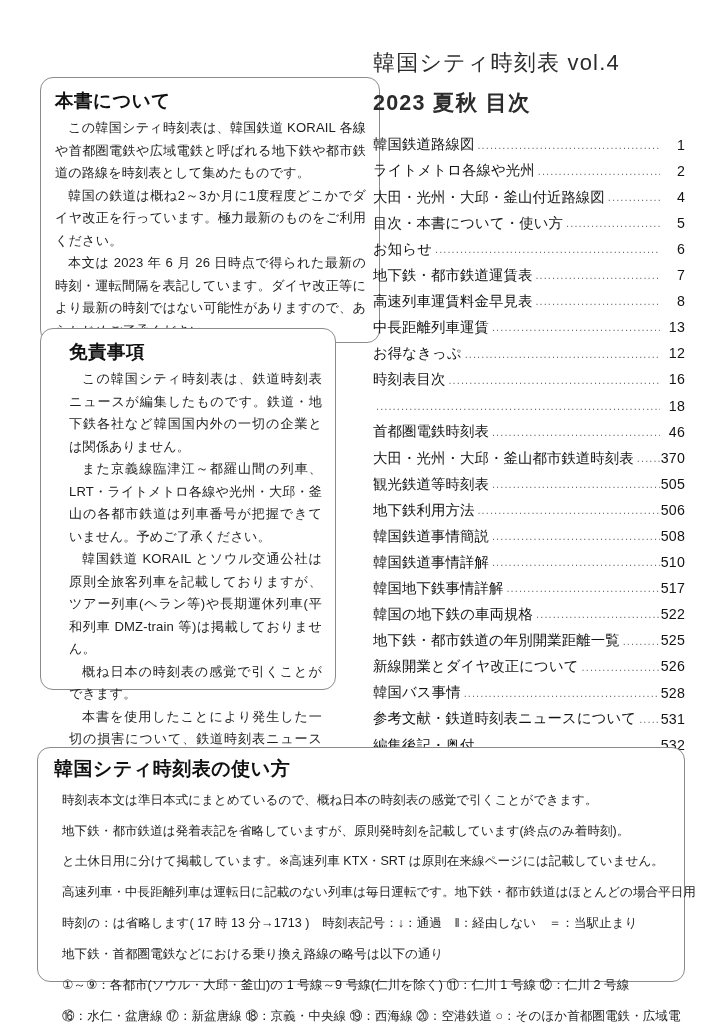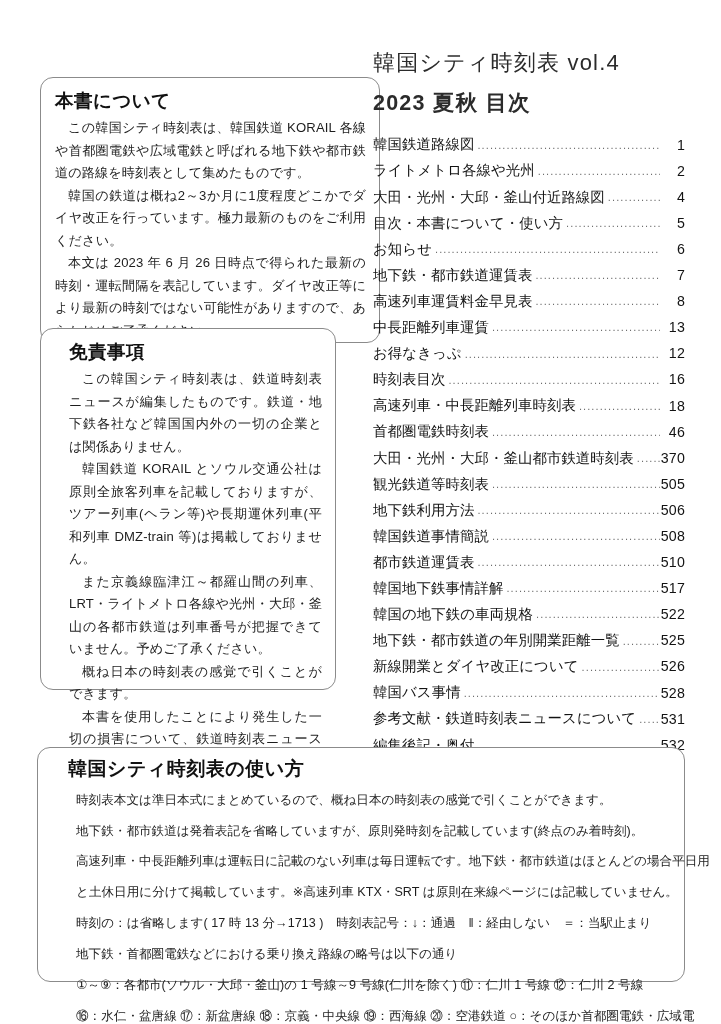--- a/index.html
+++ b/index.html
@@ -64,21 +64,21 @@
     height: 362px;
     padding: 11px 13px 10px 28px;
   }
 
   
   #panel-usage {
     left: 37px;
     top: 747px;
     width: 648px;
     height: 235px;
-    padding: 9px 14px 8px 30px;
+    padding: 9px 14px 8px 16px;
   }
   #panel-usage .panel-title {
     font-size: 19px;
     margin-bottom: 7px;
   }
   .usage-line {
     font-size: 12.55px;
     line-height: 1.82;
     margin: 8px;
     letter-spacing: .05px;
@@ -157,22 +157,22 @@
 <section class="panel" id="panel-about">
   <h2 class="panel-title">本書について</h2>
   <p class="para indent">この韓国シティ時刻表は、韓国鉄道 KORAIL 各線や首都圏電鉄や広域電鉄と呼ばれる地下鉄や都市鉄道の路線を時刻表として集めたものです。</p>
   <p class="para indent">韓国の鉄道は概ね2～3か月に1度程度どこかでダイヤ改正を行っています。極力最新のものをご利用ください。</p>
   <p class="para indent">本文は 2023 年 6 月 26 日時点で得られた最新の時刻・運転間隔を表記しています。ダイヤ改正等により最新の時刻ではない可能性がありますので、あらかじめご了承ください。</p>
 </section>
 
 <section class="panel" id="panel-disclaimer">
   <h2 class="panel-title">免責事項</h2>
   <p class="para indent">この韓国シティ時刻表は、鉄道時刻表ニュースが編集したものです。鉄道・地下鉄各社など韓国国内外の一切の企業とは関係ありません。</p>
+  <p class="para indent">また京義線臨津江～都羅山間の列車、LRT・ライトメトロ各線や光州・大邱・釜山の各都市鉄道は列車番号が把握できていません。予めご了承ください。</p>
   <p class="para indent">韓国鉄道 KORAIL とソウル交通公社は原則全旅客列車を記載しておりますが、ツアー列車(ヘラン等)や長期運休列車(平和列車 DMZ-train 等)は掲載しておりません。</p>
-  <p class="para indent">また京義線臨津江～都羅山間の列車、LRT・ライトメトロ各線や光州・大邱・釜山の各都市鉄道は列車番号が把握できていません。予めご了承ください。</p>
   <p class="para indent">概ね日本の時刻表の感覚で引くことができます。</p>
   <p class="para indent">本書を使用したことにより発生した一切の損害について、鉄道時刻表ニュースは責任を有しません。</p>
 </section>
 
 <div id="right-col">
   <h1 id="doc-title">韓国シティ時刻表  vol.4</h1>
   <h2 id="doc-subtitle">2023 夏秋  目次</h2>
   <ul id="toc-list">
       <li class="toc-row">
         <span class="toc-label">韓国鉄道路線図</span>
@@ -218,21 +218,20 @@
         <span class="toc-label">お得なきっぷ</span>
         <span class="toc-dots">...................................................................................................</span>
         <span class="toc-page">12</span>
       </li>
       <li class="toc-row">
         <span class="toc-label">時刻表目次</span>
         <span class="toc-dots">...................................................................................................</span>
         <span class="toc-page">16</span>
       </li>
       <li class="toc-row">
-        <span class="toc-label">高速列車・中長距離列車時刻表</span>
         <span class="toc-dots">...................................................................................................</span>
         <span class="toc-page">18</span>
       </li>
       <li class="toc-row">
         <span class="toc-label">首都圏電鉄時刻表</span>
         <span class="toc-dots">...................................................................................................</span>
         <span class="toc-page">46</span>
       </li>
       <li class="toc-row">
         <span class="toc-label">大田・光州・大邱・釜山都市鉄道時刻表</span>
@@ -248,21 +247,21 @@
         <span class="toc-label">地下鉄利用方法</span>
         <span class="toc-dots">...................................................................................................</span>
         <span class="toc-page">506</span>
       </li>
       <li class="toc-row">
         <span class="toc-label">韓国鉄道事情簡説</span>
         <span class="toc-dots">...................................................................................................</span>
         <span class="toc-page">508</span>
       </li>
       <li class="toc-row">
-        <span class="toc-label">都市鉄道運賃表</span>
+        <span class="toc-label">韓国鉄道事情詳解</span>
         <span class="toc-dots">...................................................................................................</span>
         <span class="toc-page">510</span>
       </li>
       <li class="toc-row">
         <span class="toc-label">韓国地下鉄事情詳解</span>
         <span class="toc-dots">...................................................................................................</span>
         <span class="toc-page">517</span>
       </li>
       <li class="toc-row">
         <span class="toc-label">韓国の地下鉄の車両規格</span>
@@ -295,21 +294,21 @@
         <span class="toc-page">532</span>
       </li>
     </ul>
 </div>
 
 <section class="panel" id="panel-usage">
   <h2 class="panel-title">韓国シティ時刻表の使い方</h2>
   <div id="usage-lines">
       <p class="usage-line">時刻表本文は準日本式にまとめているので、概ね日本の時刻表の感覚で引くことができます。</p>
       <p class="usage-line">地下鉄・都市鉄道は発着表記を省略していますが、原則発時刻を記載しています(終点のみ着時刻)。</p>
+      <p class="usage-line">と土休日用に分けて掲載しています。※高速列車 KTX・SRT は原則在来線ページには記載していません。</p>
       <p class="usage-line">高速列車・中長距離列車は運転日に記載のない列車は毎日運転です。地下鉄・都市鉄道はほとんどの場合平日用</p>
-      <p class="usage-line">と土休日用に分けて掲載しています。※高速列車 KTX・SRT は原則在来線ページには記載していません。</p>
       <p class="usage-line">時刻の：は省略します( 17 時 13 分→1713 )　時刻表記号：↓：通過　‖：経由しない　＝：当駅止まり</p>
       <p class="usage-line">地下鉄・首都圏電鉄などにおける乗り換え路線の略号は以下の通り</p>
       <p class="usage-line">①～⑨：各都市(ソウル・大邱・釜山)の 1 号線～9 号線(仁川を除く) ⑪：仁川 1 号線 ⑫：仁川 2 号線</p>
       <p class="usage-line">⑯：水仁・盆唐線 ⑰：新盆唐線 ⑱：京義・中央線 ⑲：西海線 ⑳：空港鉄道 ○：そのほか首都圏電鉄・広域電</p>
       <p class="usage-line">鉄各線  ★：高速列車(KTX・SRT)ただし高速線駅に限る  ●：KORAIL 在来線中長距離列車  ◎：空港</p>
     </div>
 </section>
 
 </body></html>

